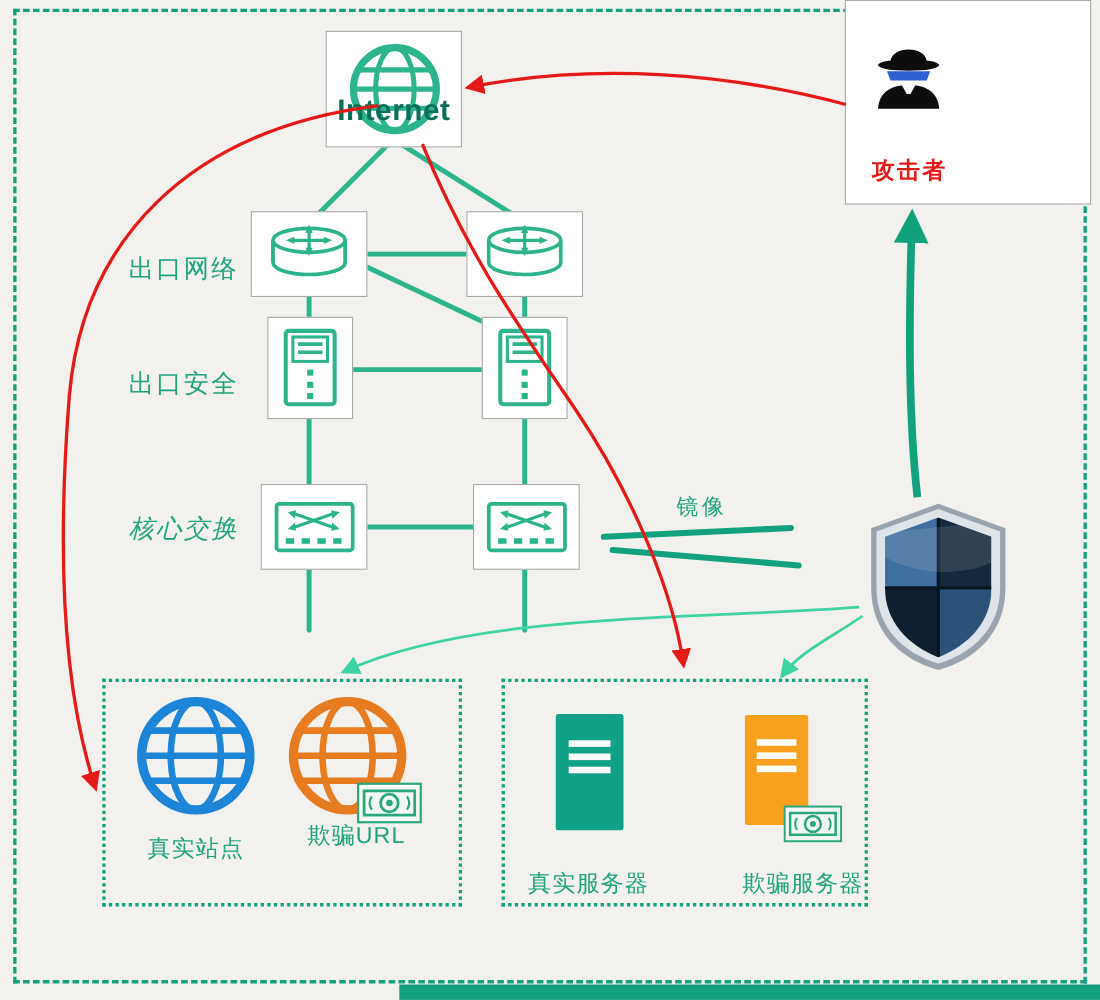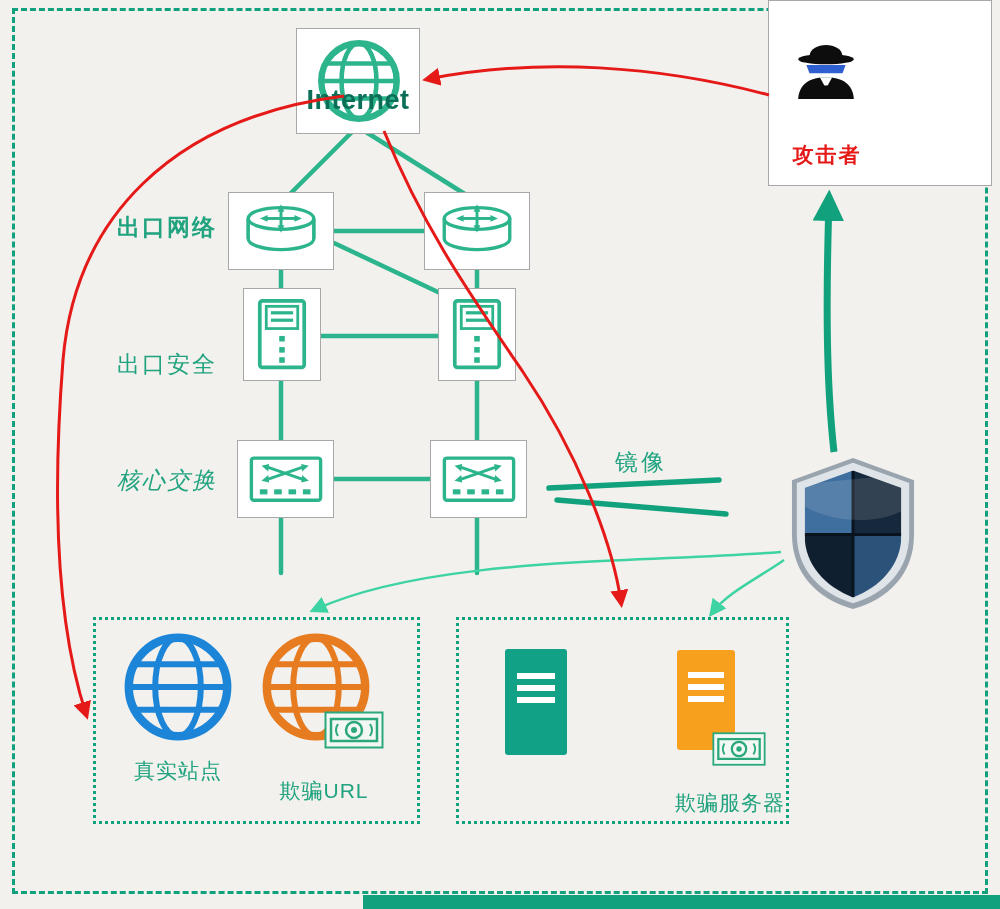--- a/index.html
+++ b/index.html
@@ -23,38 +23,38 @@
   .attacker-node{left:768px;top:0;width:224px;height:186px;}
   .attacker-label{position:absolute;left:6px;top:140px;width:104px;text-align:center;
     font-size:21px;font-weight:bold;color:var(--red);letter-spacing:2px;}
   .router-l{left:228px;top:192px;width:106px;height:78px;}
   .router-r{left:424px;top:192px;width:106px;height:78px;}
   .fw-l{left:243px;top:288px;width:78px;height:93px;}
   .fw-r{left:438px;top:288px;width:78px;height:93px;}
   .sw-l{left:237px;top:440px;width:97px;height:78px;}
   .sw-r{left:430px;top:440px;width:97px;height:78px;}
   .rowlabel{position:absolute;color:var(--text-green);font-size:23px;letter-spacing:2px;}
-  .lbl-exit-net{left:117px;top:212px;font-weight:bold;} .lbl-exit-sec{left:117px;top:333px;margin-top:16px;} .lbl-core-sw{left:117px;top:465px;font-style:italic;}
-  .mirror-label{position:absolute;left:615px;top:447px;color:var(--text-green);font-size:23px;letter-spacing:3px;}
+  .lbl-exit-net{left:117px;top:229px;} .lbl-exit-sec{left:117px;top:333px;} .lbl-core-sw{left:117px;top:465px;font-style:italic;}
+  .mirror-label{position:absolute;left:615px;top:447px;color:var(--text-green);font-size:20px;letter-spacing:3px;}
   .shield{position:absolute;left:783px;top:455px;width:140px;height:155px;}
   .dotted-group{position:absolute;border:3px dotted var(--teal-dark);}
   .group-left{left:93px;top:617px;width:327px;height:207px;}
   .group-right{left:456px;top:617px;width:333px;height:207px;}
   .glb{position:absolute;}
   .glb-blue{left:118px;top:627px;width:120px;height:120px;}
   .glb-orange{left:256px;top:627px;width:120px;height:120px;}
   .badge{position:absolute;}
   .badge-url{left:324px;top:710px;width:60px;height:40px;}
   .badge-srv{left:712px;top:731px;width:54px;height:36px;}
   .srv{position:absolute;}
   .srv-real{left:505px;top:649px;width:62px;height:106px;}
   .srv-fake{left:677px;top:650px;width:58px;height:100px;}
   .grouplabel{position:absolute;color:var(--text-green);font-size:21px;text-align:center;letter-spacing:1px;}
   .gl-real-site{left:108px;top:757px;width:140px;}
-  .gl-fake-url{left:254px;top:777px;width:140px;text-align:center;}
+  .gl-fake-url{left:254px;top:745px;width:140px;text-align:center;}
   .gl-real-srv{left:465px;top:789px;width:140px;}
   .gl-fake-srv{left:660px;top:789px;width:140px;}
   .bottom-bar{position:absolute;left:363px;top:895px;width:637px;height:14px;background:var(--teal-dark);}
   
   .st{stroke:var(--teal);} .std{stroke:var(--teal-dark);} .stl{stroke:var(--teal-light);}
   .sr{stroke:var(--red);} .ft{fill:var(--teal);} .ftd{fill:var(--teal-dark);}
   .ftl{fill:var(--teal-light);} .fr{fill:var(--red);}
   .gstroke-teal{stroke:var(--teal);} .gstroke-blue{stroke:var(--blue);} .gstroke-orange{stroke:var(--orange);}
 </style>
 </head>
@@ -277,20 +277,21 @@
     <rect x="11" y="46" width="36" height="6" fill="#fff"></rect>
   </svg>
   <svg class="badge badge-srv" viewBox="0 0 60 38">
     <rect x="1.5" y="1.5" width="57" height="35" fill="#f4f8f4" stroke="var(--badge-green)" stroke-width="2"></rect>
     <rect x="7" y="8" width="46" height="22" fill="none" stroke="var(--badge-green)" stroke-width="2.5"></rect>
     <circle cx="30" cy="19" r="8" fill="none" stroke="var(--badge-green)" stroke-width="2.5"></circle>
     <circle cx="30" cy="19" r="3" fill="var(--badge-green)"></circle>
     <path d="M14 13 q-4 6 0 12" fill="none" stroke="var(--badge-green)" stroke-width="2"></path>
     <path d="M46 13 q4 6 0 12" fill="none" stroke="var(--badge-green)" stroke-width="2"></path>
   </svg>
+  <div class="grouplabel gl-real-srv">真实服务器</div>
   <div class="grouplabel gl-fake-srv">欺骗服务器</div>
 
   <svg class="layer">
     <defs>
       <marker id="mkRed" markerWidth="6" markerHeight="6" refX="4" refY="3" orient="auto" markerUnits="strokeWidth">
         <path d="M0,0 L6,3 L0,6 Z" class="fr"></path>
       </marker>
       <marker id="mkTealD" markerWidth="4.5" markerHeight="4.5" refX="3" refY="2.25" orient="auto" markerUnits="strokeWidth">
         <path d="M0,0 L4.5,2.25 L0,4.5 Z" class="ftd"></path>
       </marker>

